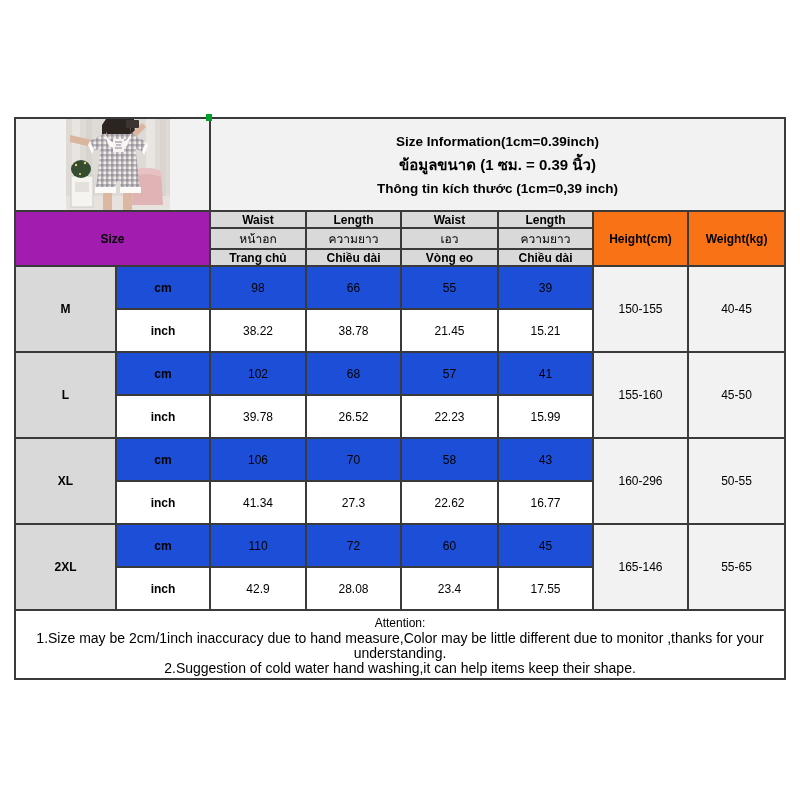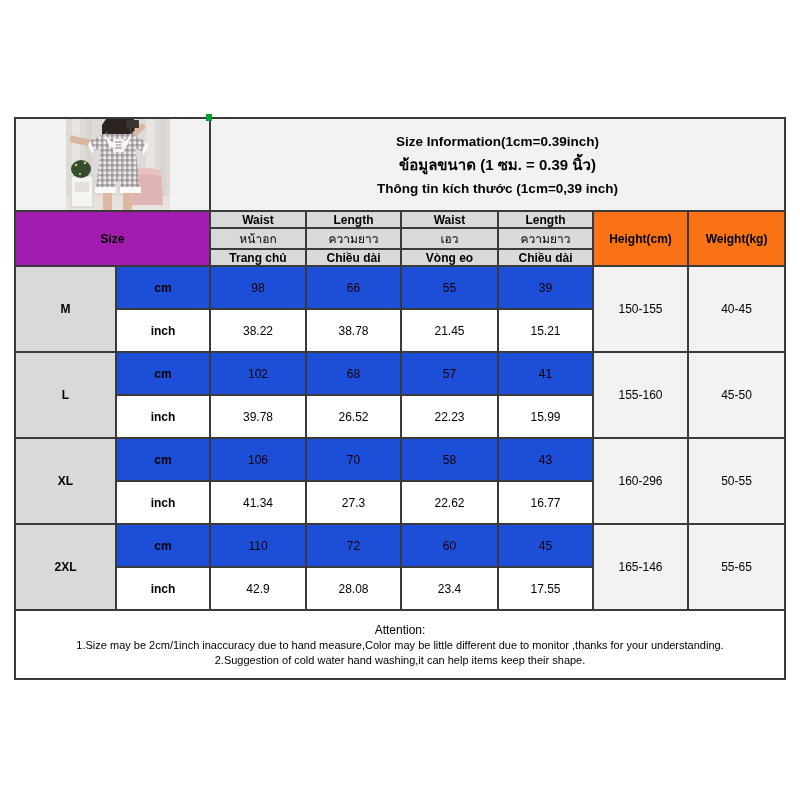--- a/index.html
+++ b/index.html
@@ -60,21 +60,21 @@
   td.unit { font-weight: bold; font-size: 12px; }
   td.val  { font-weight: normal; font-size: 12px; }
   td.hw-val { font-weight: normal; font-size: 12px; background: #f2f2f2; }
 
   td.attention-cell {
     vertical-align: top;
     background: #ffffff;
     padding-top: 2px;
   }
   .attn-title { font-size: 12px; line-height: 15px; }
-  .attn-line  { font-size: 11px; line-height: 15px; }
+  .attn-line  { font-size: 14px; line-height: 15px; }
 
   .green-marker {
     position: absolute;
     left: 206px; top: 114px;
     width: 6px; height: 7px;
     background: #00a32a;
     z-index: 5;
   }
 </style>
 </head>

